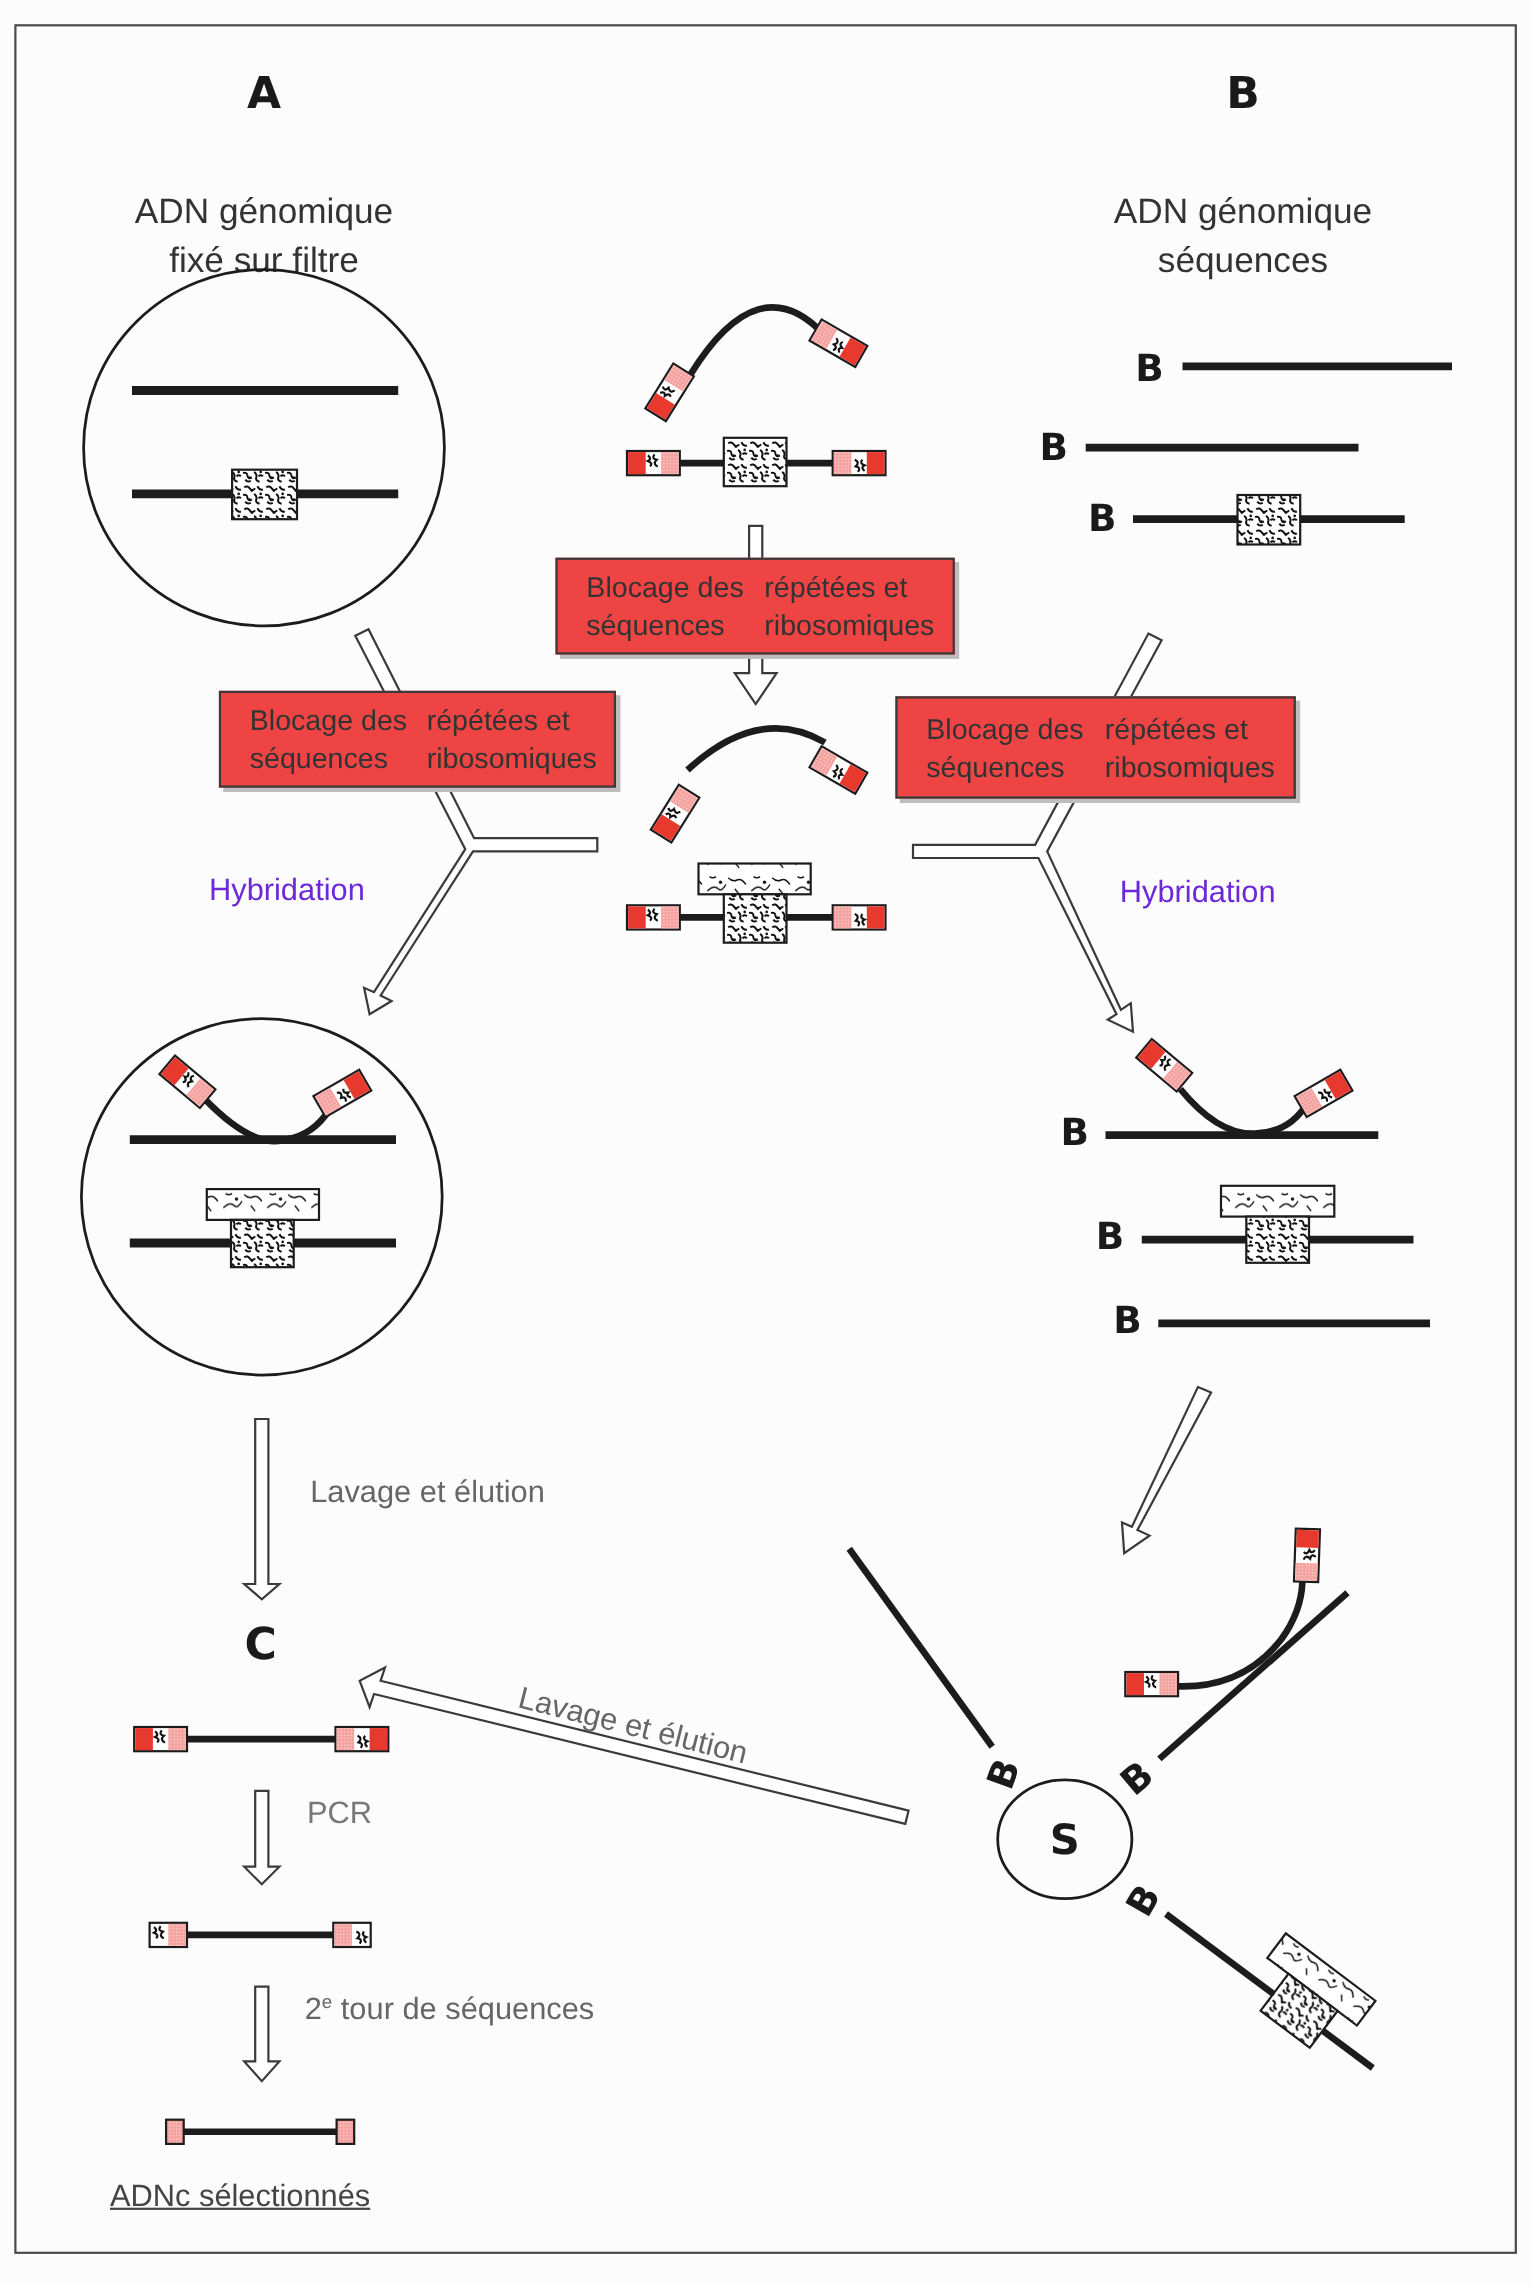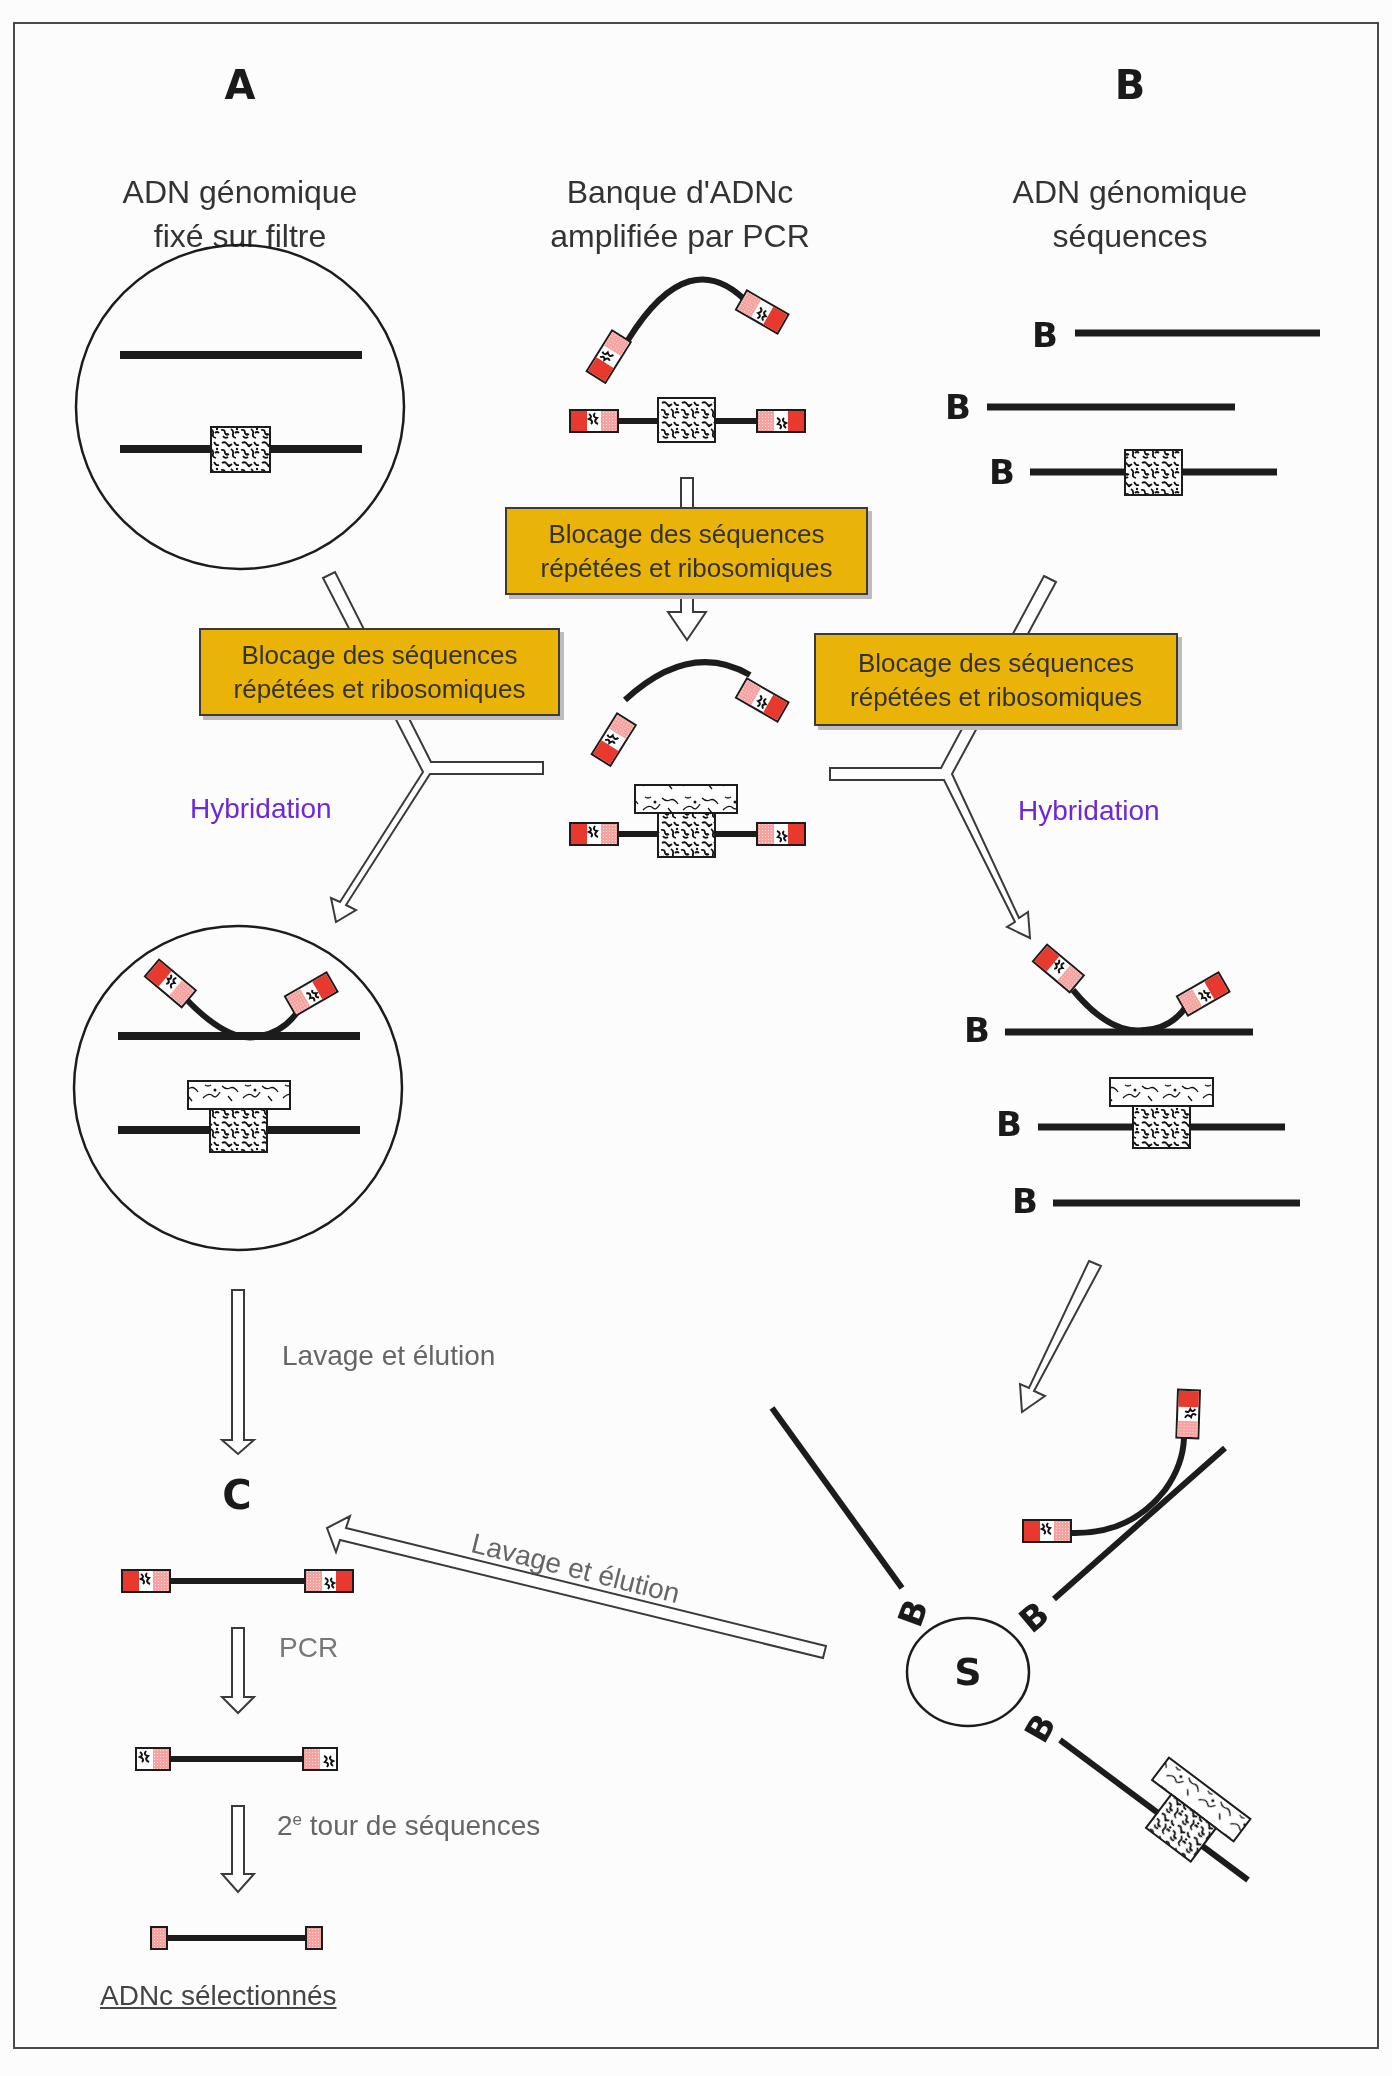--- a/index.html
+++ b/index.html
@@ -2,41 +2,37 @@
 <html><head>
 <meta charset="utf-8">
 <style>
   html,body{margin:0;padding:0;background:#fdfcfc;}
   body{width:1392px;height:2076px;position:relative;overflow:hidden;font-family:"Liberation Sans","DejaVu Sans",sans-serif;color:#2b2b2b;}
   #stage{position:absolute;left:0;top:0;width:1392px;height:2076px;}
   .frame{position:absolute;left:13px;top:22px;width:1366px;height:2027px;border:2px solid #4a4a4a;box-sizing:border-box;}
   .lbl{position:absolute;text-align:center;white-space:nowrap;}
   .section{font-family:"DejaVu Sans",sans-serif;font-weight:bold;font-size:40px;color:#1a1a1a;transform:translateX(-50%);}
   .heading{font-size:32px;line-height:44px;color:#333;transform:translateX(-50%);margin-top:40px;}
-  .box{position:absolute;background:#eab308;border:2px solid #3a3a3a;box-shadow:4px 4px 0 #bdbdbd;box-sizing:border-box;display:flex;flex-direction:column;align-items:center;justify-content:center;font-size:26px;line-height:34px;color:#333;}
+  .box{position:absolute;background:#ef4444;border:2px solid #3a3a3a;box-shadow:4px 4px 0 #bdbdbd;box-sizing:border-box;display:flex;flex-direction:row;align-items:center;justify-content:center;font-size:26px;line-height:34px;color:#333;padding-left:26px;}
   .step{font-size:28px;color:#6d28d9;}
   .bl{font-family:"DejaVu Sans",sans-serif;font-weight:bold;font-size:34px;color:#1a1a1a;position:absolute;transform:translate(-50%,-50%);}
 </style>
 </head>
 <body>
 
 <div id="stage">
   <div class="frame"></div>
 
   <div class="lbl section" style="left:240px;top:62px;">A</div>
   <div class="lbl section" style="left:1130px;top:62px;">B</div>
   <div class="lbl section" style="left:237px;top:1472px;">C</div>
 
   <div class="lbl heading" style="left:240px;top:130px;">
     <div>ADN génomique</div>
     <div>fixé sur filtre</div>
-  </div>
-  <div class="lbl heading" style="left:680px;top:130px;">
-    <div>Banque d'ADNc</div>
-    <div>amplifiée par PCR</div>
   </div>
   <div class="lbl heading" style="left:1130px;top:130px;">
     <div>ADN génomique</div>
     <div>séquences</div>
   </div>
 
   <svg id="art" width="1392" height="2076" style="position:absolute;left:0;top:0;">
     <defs>
       <pattern id="mottle" width="20" height="20" patternUnits="userSpaceOnUse">
         <rect width="20" height="20" fill="#fff"></rect>

